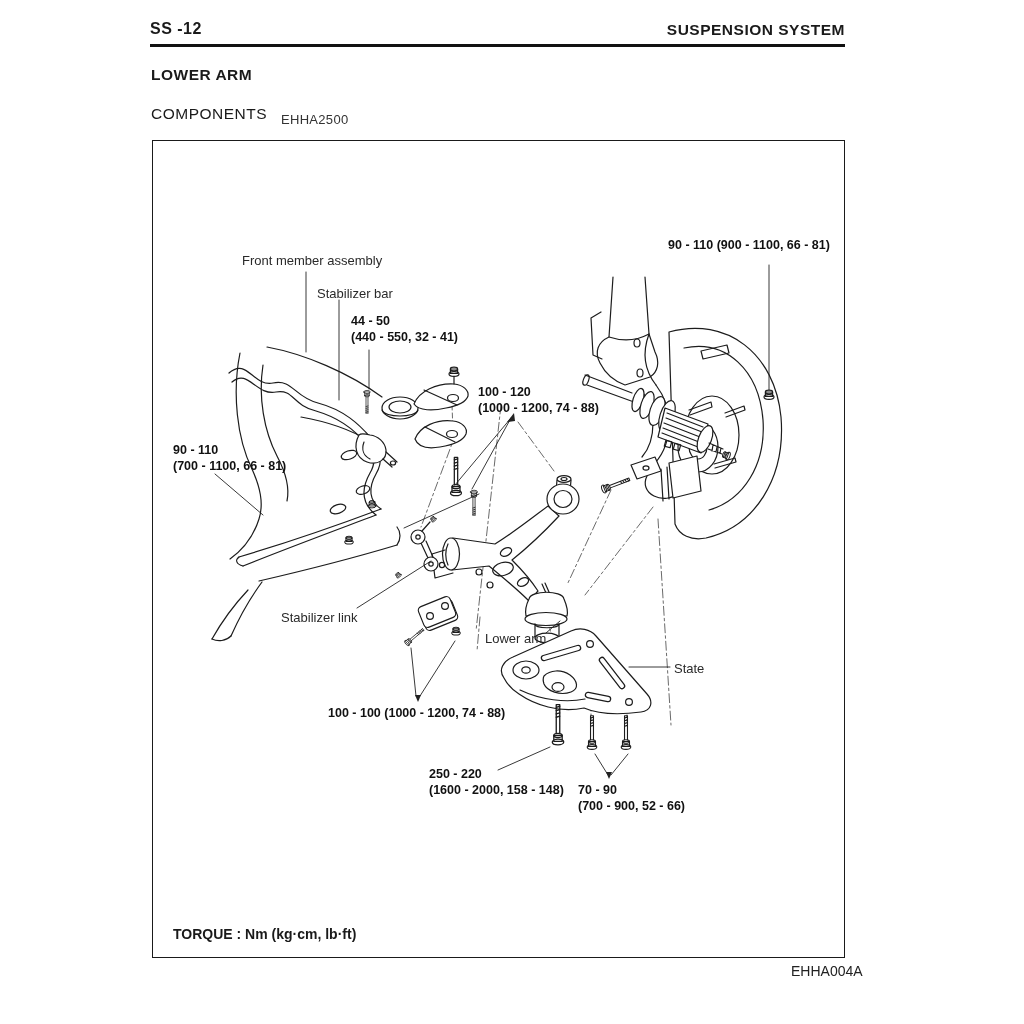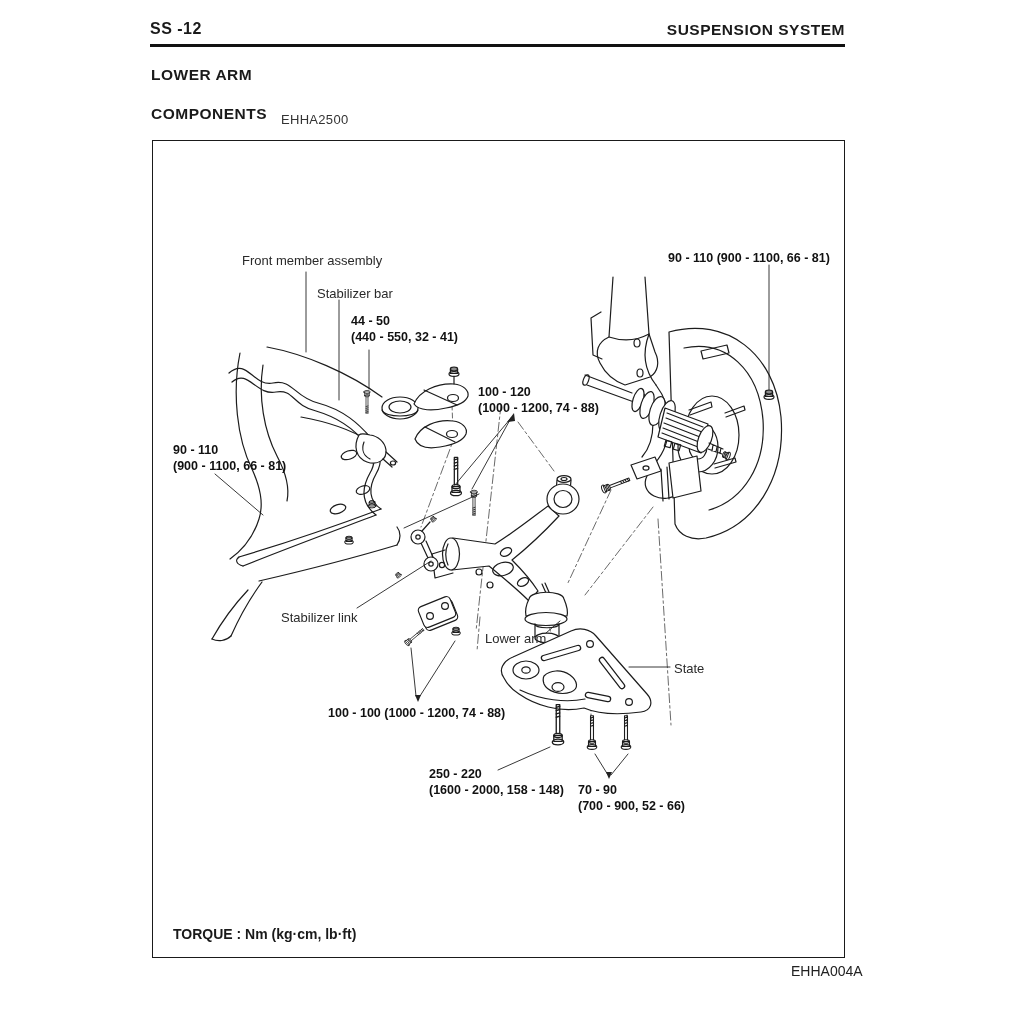--- a/index.html
+++ b/index.html
@@ -6,21 +6,21 @@
   .page{
     position:relative;width:1024px;height:1024px;margin:0 auto;
     background:#ffffff;overflow:hidden;
     font-family:"Liberation Sans","DejaVu Sans",sans-serif;
     color:#1a1a1a;
   }
   .hdr-code{position:absolute;left:150px;top:20px;font-size:16px;font-weight:bold;letter-spacing:.5px;}
   .hdr-title{position:absolute;right:179px;top:21px;font-size:15.5px;font-weight:bold;letter-spacing:.5px;}
   .hdr-rule{position:absolute;left:150px;top:44px;width:695px;height:3px;background:#111;}
   .sec-title{position:absolute;left:151px;top:66px;font-size:15.5px;font-weight:bold;letter-spacing:.5px;}
-  .sub-title{position:absolute;left:151px;top:105px;font-size:15.5px;font-weight:bold;letter-spacing:.5px;}
+  .sub-title{position:absolute;left:151px;top:105px;font-size:15.5px;font-weight:normal;letter-spacing:.5px;}
   .sub-code{position:absolute;left:281px;top:112px;font-size:13px;color:#333;letter-spacing:.3px;}
   .figure-box{
     position:absolute;left:152px;top:140px;width:693px;height:818px;
     border:1.5px solid #1a1a1a;box-sizing:border-box;
   }
   .fig-code{position:absolute;left:791px;top:963px;font-size:14px;color:#222;}
   .torque-note{position:absolute;left:20px;top:785px;font-size:14px;font-weight:bold;}
   .dwg{position:absolute;left:0;top:0;}
   .lbl{position:absolute;white-space:nowrap;}
   .plab{font-size:13px;color:#2a2a2a;text-align:right;}
@@ -269,28 +269,28 @@
         <polygon class="arrowfill" points="506,421 513,412 514,420"></polygon>
       </g>
     </svg>
 
     <div class="lbl plab" style="left:89px;top:112px">Front member assembly</div>
     <div class="lbl plab" style="left:164px;top:145px">Stabilizer bar</div>
     <div class="lbl tlab" style="left:198px;top:172px">
       <div>44 - 50</div>
       <div>(440 - 550, 32 - 41)</div>
     </div>
-    <div class="lbl tlab" style="left:515px;top:109px">90 - 110 (900 - 1100, 66 - 81)</div>
+    <div class="lbl tlab" style="left:515px;top:96px">90 - 110 (900 - 1100, 66 - 81)</div>
     <div class="lbl tlab" style="left:325px;top:243px">
       <div>100 - 120</div>
       <div>(1000 - 1200, 74 - 88)</div>
     </div>
     <div class="lbl tlab" style="left:20px;top:301px">
       <div>90 - 110</div>
-      <div>(900 - 1100, 66 - 81)</div>
+      <div>(700 - 1100, 66 - 81)</div>
     </div>
     <div class="lbl plab" style="left:128px;top:469px">Stabilizer link</div>
     <div class="lbl plab" style="left:332px;top:490px">Lower arm</div>
     <div class="lbl plab" style="left:521px;top:520px">State</div>
     <div class="lbl tlab" style="left:175px;top:564px">100 - 100 (1000 - 1200, 74 - 88)</div>
     <div class="lbl tlab" style="left:276px;top:625px">
       <div>250 - 220</div>
       <div>(1600 - 2000, 158 - 148)</div>
     </div>
     <div class="lbl tlab" style="left:425px;top:641px">

